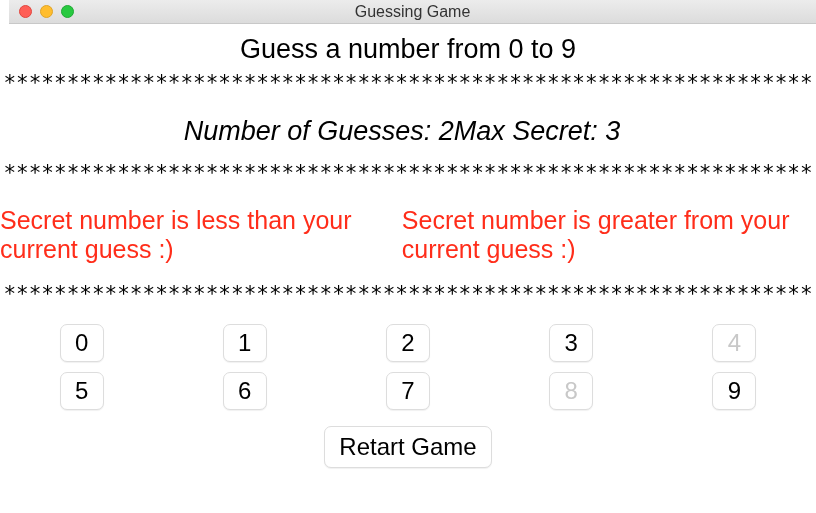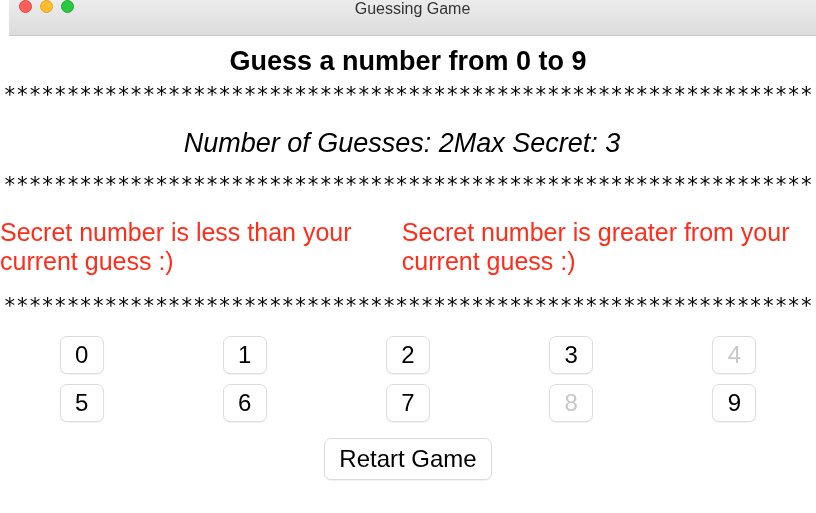--- a/index.html
+++ b/index.html
@@ -5,24 +5,25 @@
     * { box-sizing: border-box; margin: 0; padding: 0; }
     body {
       width: 816px;
       height: 513px;
       font-family: -apple-system, BlinkMacSystemFont, "Helvetica Neue", Arial, sans-serif;
       background: #fff;
       overflow: hidden;
       user-select: none;
     }
     .titlebar {
-      height: 36px;
+      height: 24px;
       background: linear-gradient(to bottom, #ececec, #dcdcdc);
       border-bottom: 1px solid #c8c8c8;
       display: flex;
+      align-items: center;
       position: relative;
       margin-left: 9px;
     }
     .traffic-lights {
       display: flex;
       gap: 8px;
       margin-left: 10px;
     }
     .tl {
       width: 13px;
@@ -44,21 +45,20 @@
       display: flex;
       flex-direction: column;
       align-items: center;
       width: 100%;
     }
     .prompt {
       font-size: 27px;
       color: #000;
       margin-top: 10px;
       margin-bottom: 6px;
-      font-weight: bold;
     }
     .asterisks {
       font-size: 21px;
       font-family: monospace;
       letter-spacing: 0;
       white-space: nowrap;
       width: 100%;
       text-align: center;
       overflow: hidden;
       line-height: 1.2;

